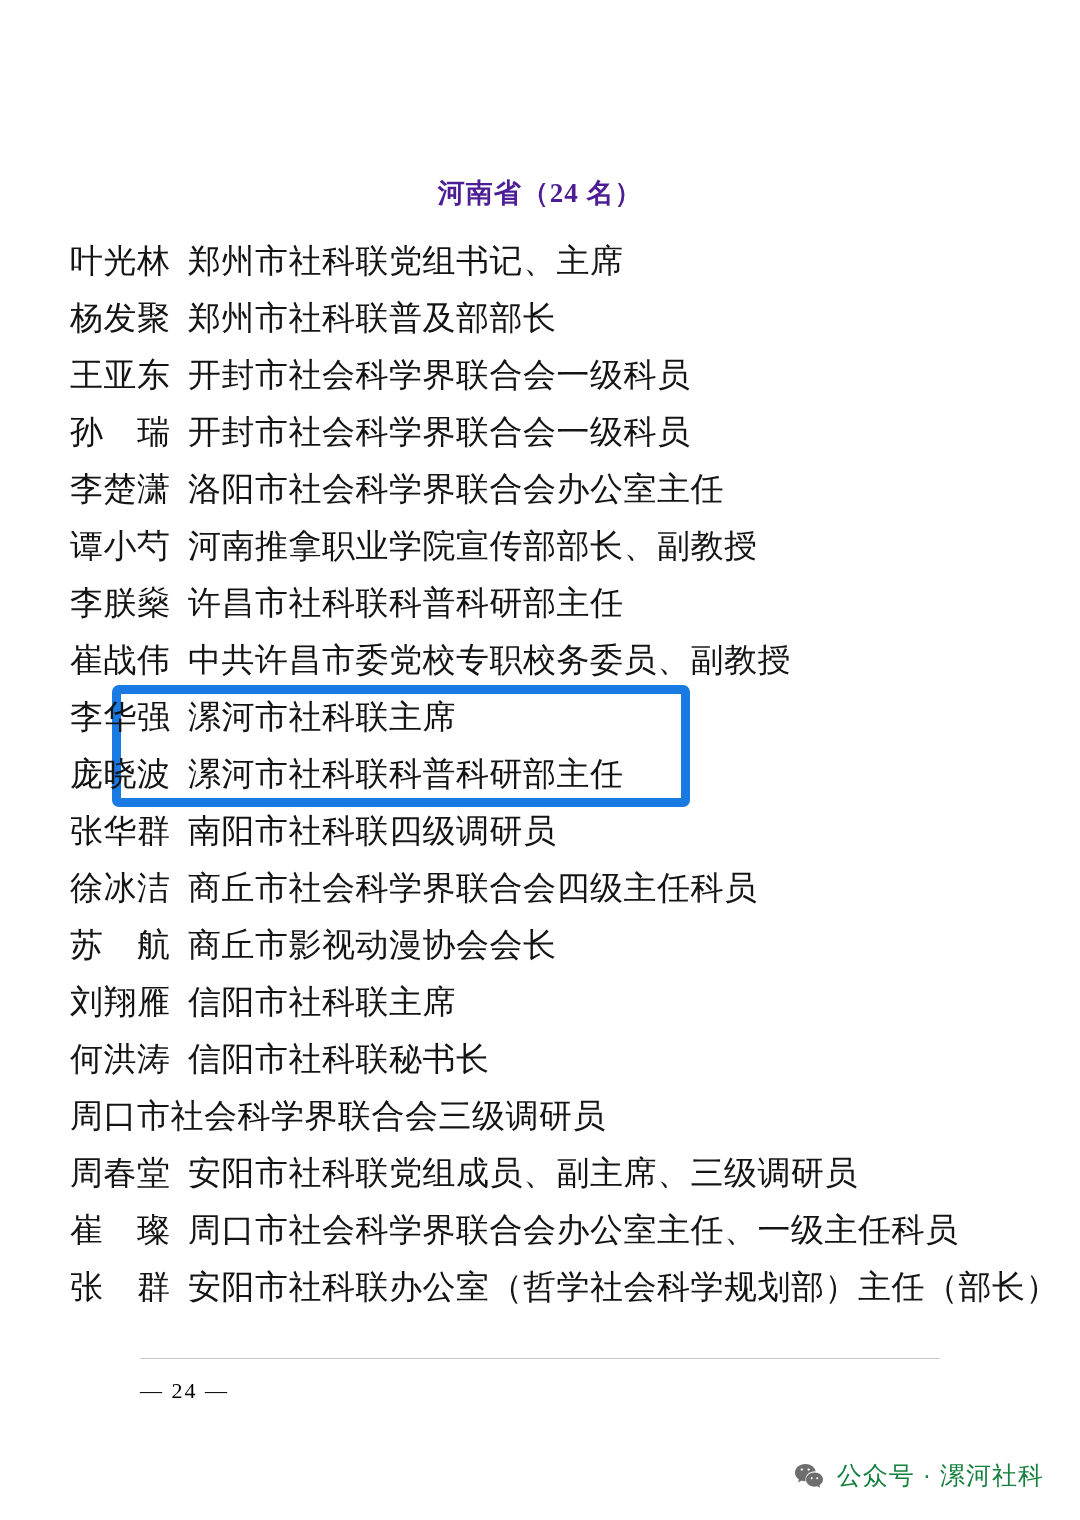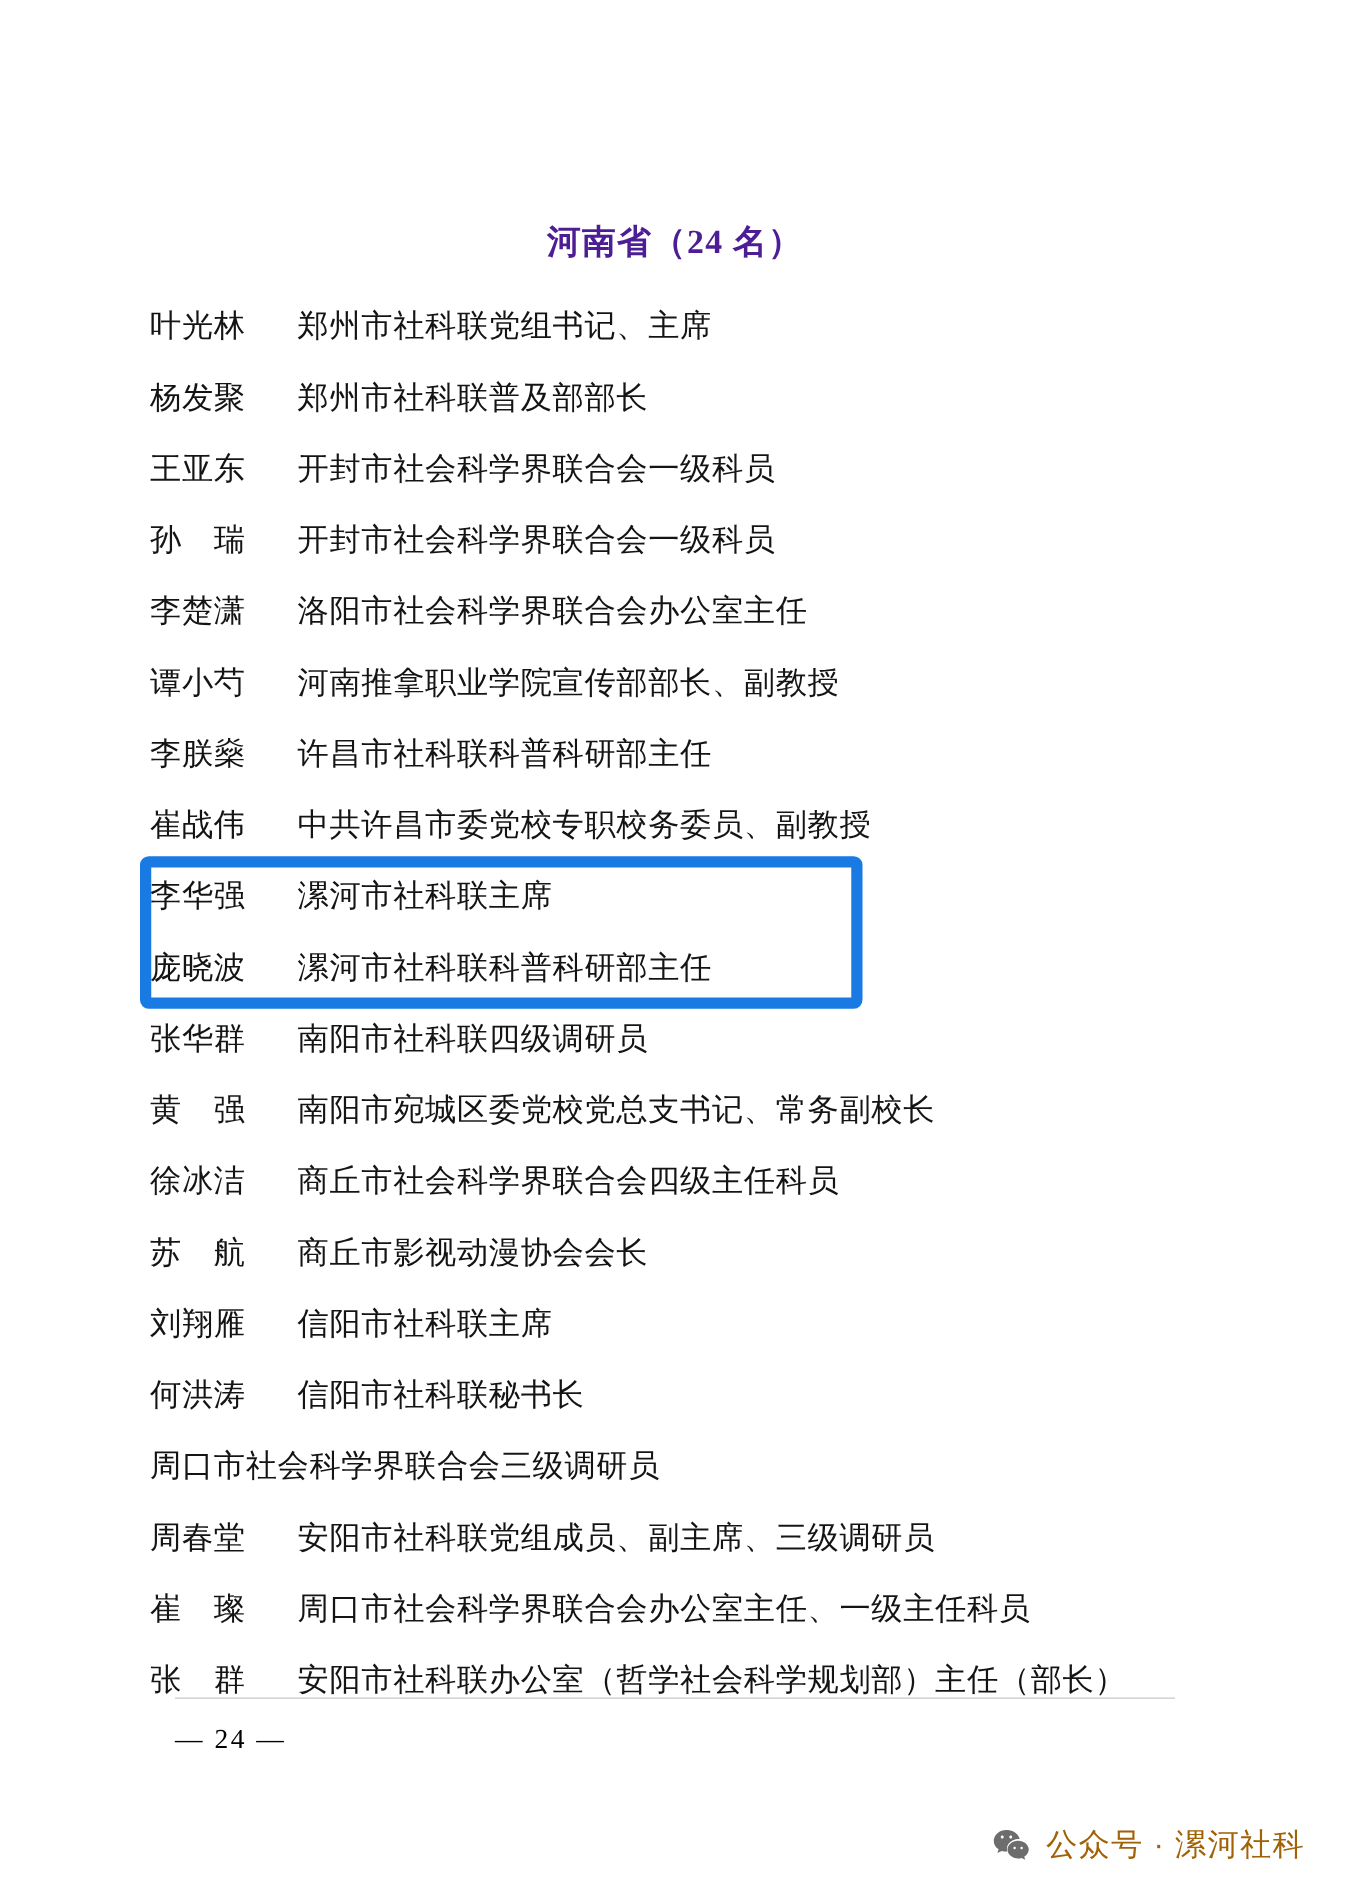--- a/index.html
+++ b/index.html
@@ -33,24 +33,24 @@
   .entry-list {
     margin: 0;
     padding: 0;
     list-style: none;
     position: relative;
     margin-top: 22px;
   }
   .entry {
     display: flex;
     align-items: baseline;
-    font-size: 25px;
+    font-size: 33px;
     line-height: 57px;
     height: 57px;
-    padding-left: 120px;
+    padding-left: 70px;
     color: #141414;
     letter-spacing: 0.5px;
     position: relative;
     z-index: 2;
   }
   .entry .name {
     width: 118px;
     flex: 0 0 118px;
     display: flex;
     justify-content: space-between;
@@ -87,21 +87,21 @@
     color: #000000;
     letter-spacing: 2px;
   }
   .watermark {
     position: absolute;
     right: 36px;
     bottom: 28px;
     display: flex;
     align-items: center;
     gap: 12px;
-    color: #a16207;
+    color: #15803d;
     font-size: 25px;
     font-family: "Liberation Sans", sans-serif;
   }
   .wechat-icon {
     width: 32px;
     height: 32px;
     display: block;
   }
   .watermark .wm-text {
     letter-spacing: 1px;
@@ -153,24 +153,20 @@
       <span class="name">李华强</span>
       <span class="title">漯河市社科联主席</span>
     </li>
     <li class="entry">
       <span class="name">庞晓波</span>
       <span class="title">漯河市社科联科普科研部主任</span>
     </li>
     <li class="entry">
       <span class="name">张华群</span>
       <span class="title">南阳市社科联四级调研员</span>
-    </li>
-    <li class="entry">
-      <span class="name">黄　强</span>
-      <span class="title">南阳市宛城区委党校党总支书记、常务副校长</span>
     </li>
     <li class="entry">
       <span class="name">徐冰洁</span>
       <span class="title">商丘市社会科学界联合会四级主任科员</span>
     </li>
     <li class="entry">
       <span class="name">苏　航</span>
       <span class="title">商丘市影视动漫协会会长</span>
     </li>
     <li class="entry">

